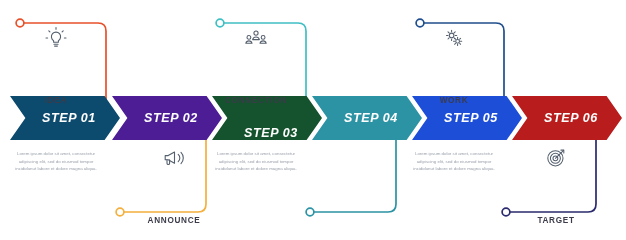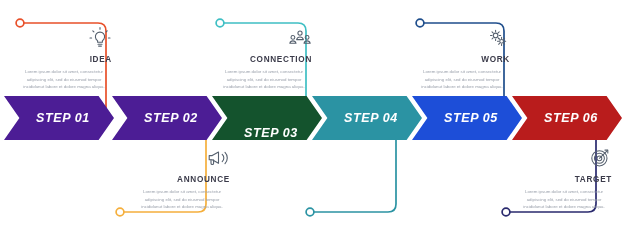--- a/index.html
+++ b/index.html
@@ -49,22 +49,23 @@
     white-space: nowrap;
     transform: translateX(4px);
   }
 
   
   .card {
     position: absolute;
     width: 112px;
     display: flex;
     flex-direction: column;
-    align-items: flex-end;
+    align-items: center;
     text-align: center;
+    gap: 41px;
   }
   .card.top { top: 26px; }
   .card.bottom { top: 146px; }
 
   .card-icon {
     width: 24px; height: 24px;
     margin-bottom: 5px;
     display: block;
   }
   .card-icon svg { display: block; width: 24px; height: 24px; }
@@ -117,21 +118,21 @@
     </g>
 
     <g>
       <path d="M596 126 V204 Q596 212 588 212 H510" fill="none" stroke="#2A2A6E" stroke-width="1.7" stroke-linecap="round"></path>
       <circle cx="506" cy="212" r="3.9" fill="#ffffff" stroke="#2A2A6E" stroke-width="1.7"></circle>
     </g>
   </svg>
 
   <div class="ribbon-band">
 
-    <div class="ribbon" style="left:4px; width:110px; background:#4c1d95;">
+    <div class="ribbon" style="left:10px; width:110px; background:#0c4a6e;">
       <span class="ribbon-label">STEP 01</span>
     </div>
 
     <div class="ribbon" style="left:112px; width:110px; background:#4c1d95;">
       <span class="ribbon-label">STEP 02</span>
     </div>
 
     <div class="ribbon" style="left:212px; width:110px; background:#14532d;align-items:flex-end;">
       <span class="ribbon-label">STEP 03</span>
     </div>

